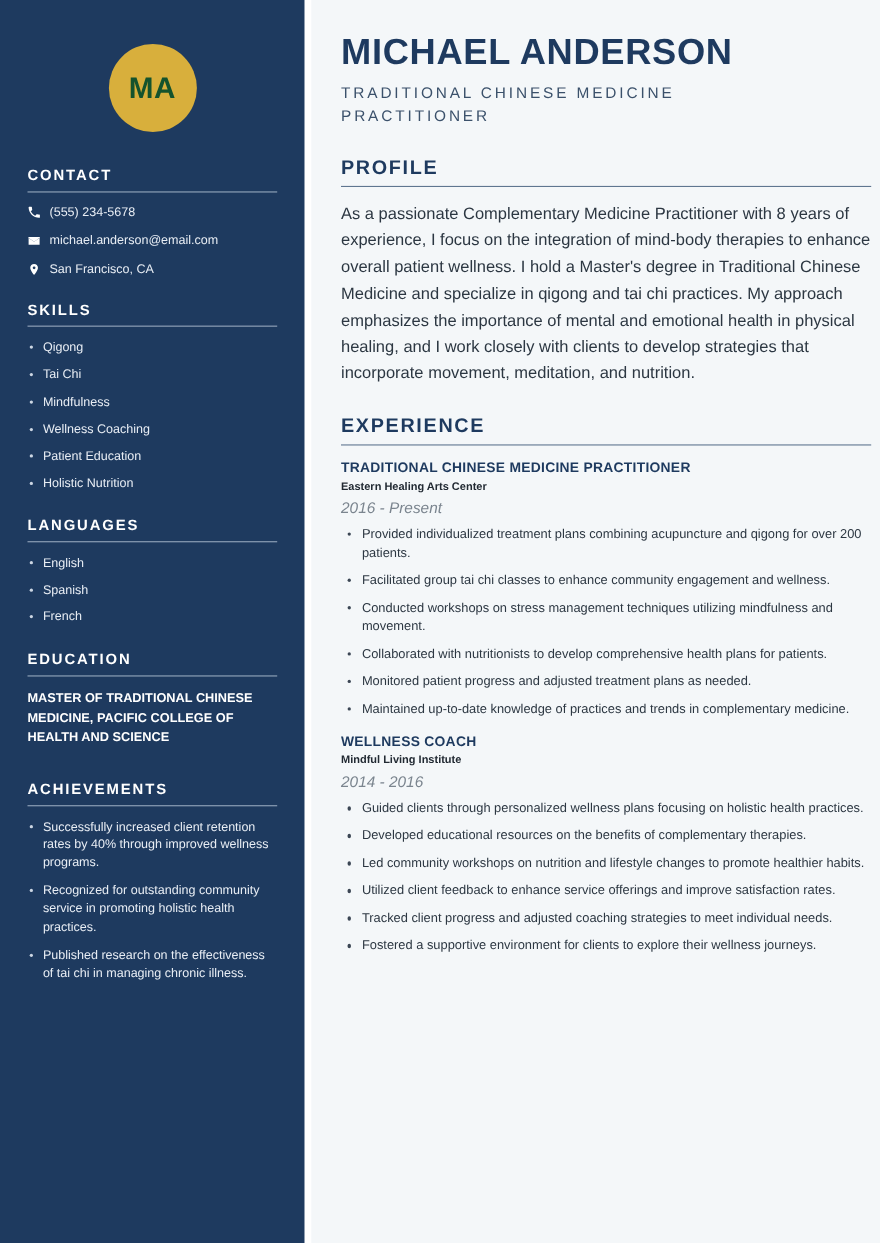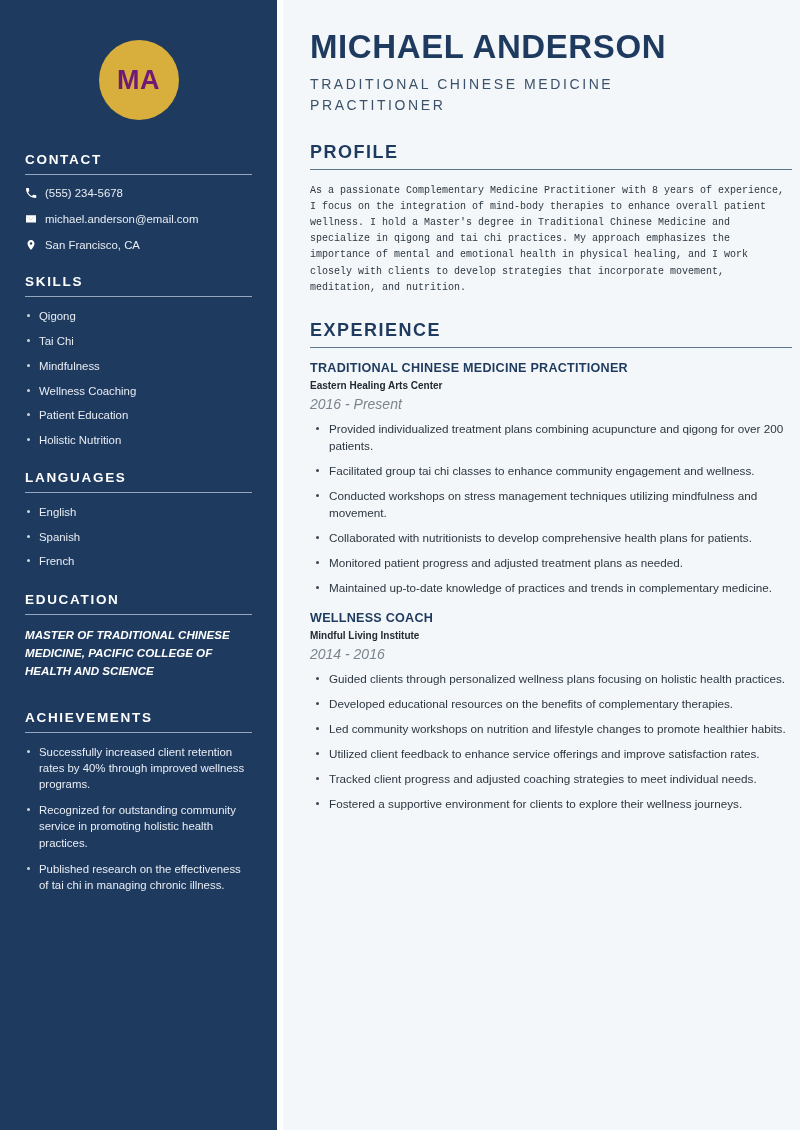--- a/index.html
+++ b/index.html
@@ -38,21 +38,21 @@
     padding-bottom: 32px;
   }
   .avatar {
     width: 80px;
     height: 80px;
     border-radius: 50%;
     background: #d8af3c;
     display: flex;
     align-items: center;
     justify-content: center;
-    color: #701a75;
+    color: #14532d;
     font-size: 27px;
     font-weight: bold;
     letter-spacing: 0.5px;
   }
   .side-section {
     margin-bottom: 22px;
   }
   .side-heading {
     font-size: 13.5px;
     font-weight: bold;
@@ -113,21 +113,20 @@
     border-radius: 50%;
     background: #ccd6e3;
   }
   .edu-text {
     font-size: 11.6px;
     font-weight: bold;
     line-height: 1.55;
     color: #ffffff;
     text-transform: uppercase;
     margin: 0;
-    font-style: italic;
   }
   .achieve-list li {
     margin-bottom: 10px;
   }
 
   
   .gap {
     width: 6px;
     flex: 0 0 6px;
     background: #ffffff;
@@ -164,25 +163,24 @@
     letter-spacing: 1.5px;
     margin: 0 0 6px 0;
     text-transform: uppercase;
   }
   .main-rule {
     height: 1px;
     background: #5f7690;
     margin-bottom: 13px;
   }
   .profile-text {
-    font-size: 10px;
+    font-size: 15px;
     line-height: 1.62;
     color: #2c3742;
     margin: 0 0 24px 0;
-    font-family: Liberation Mono, monospace;
   }
   .exp-entry { margin-bottom: 14px; }
   .exp-title {
     font-size: 12.6px;
     font-weight: bold;
     color: #1e3a5f;
     letter-spacing: 0.25px;
     margin: 0 0 5px 0;
     text-transform: uppercase;
   }

